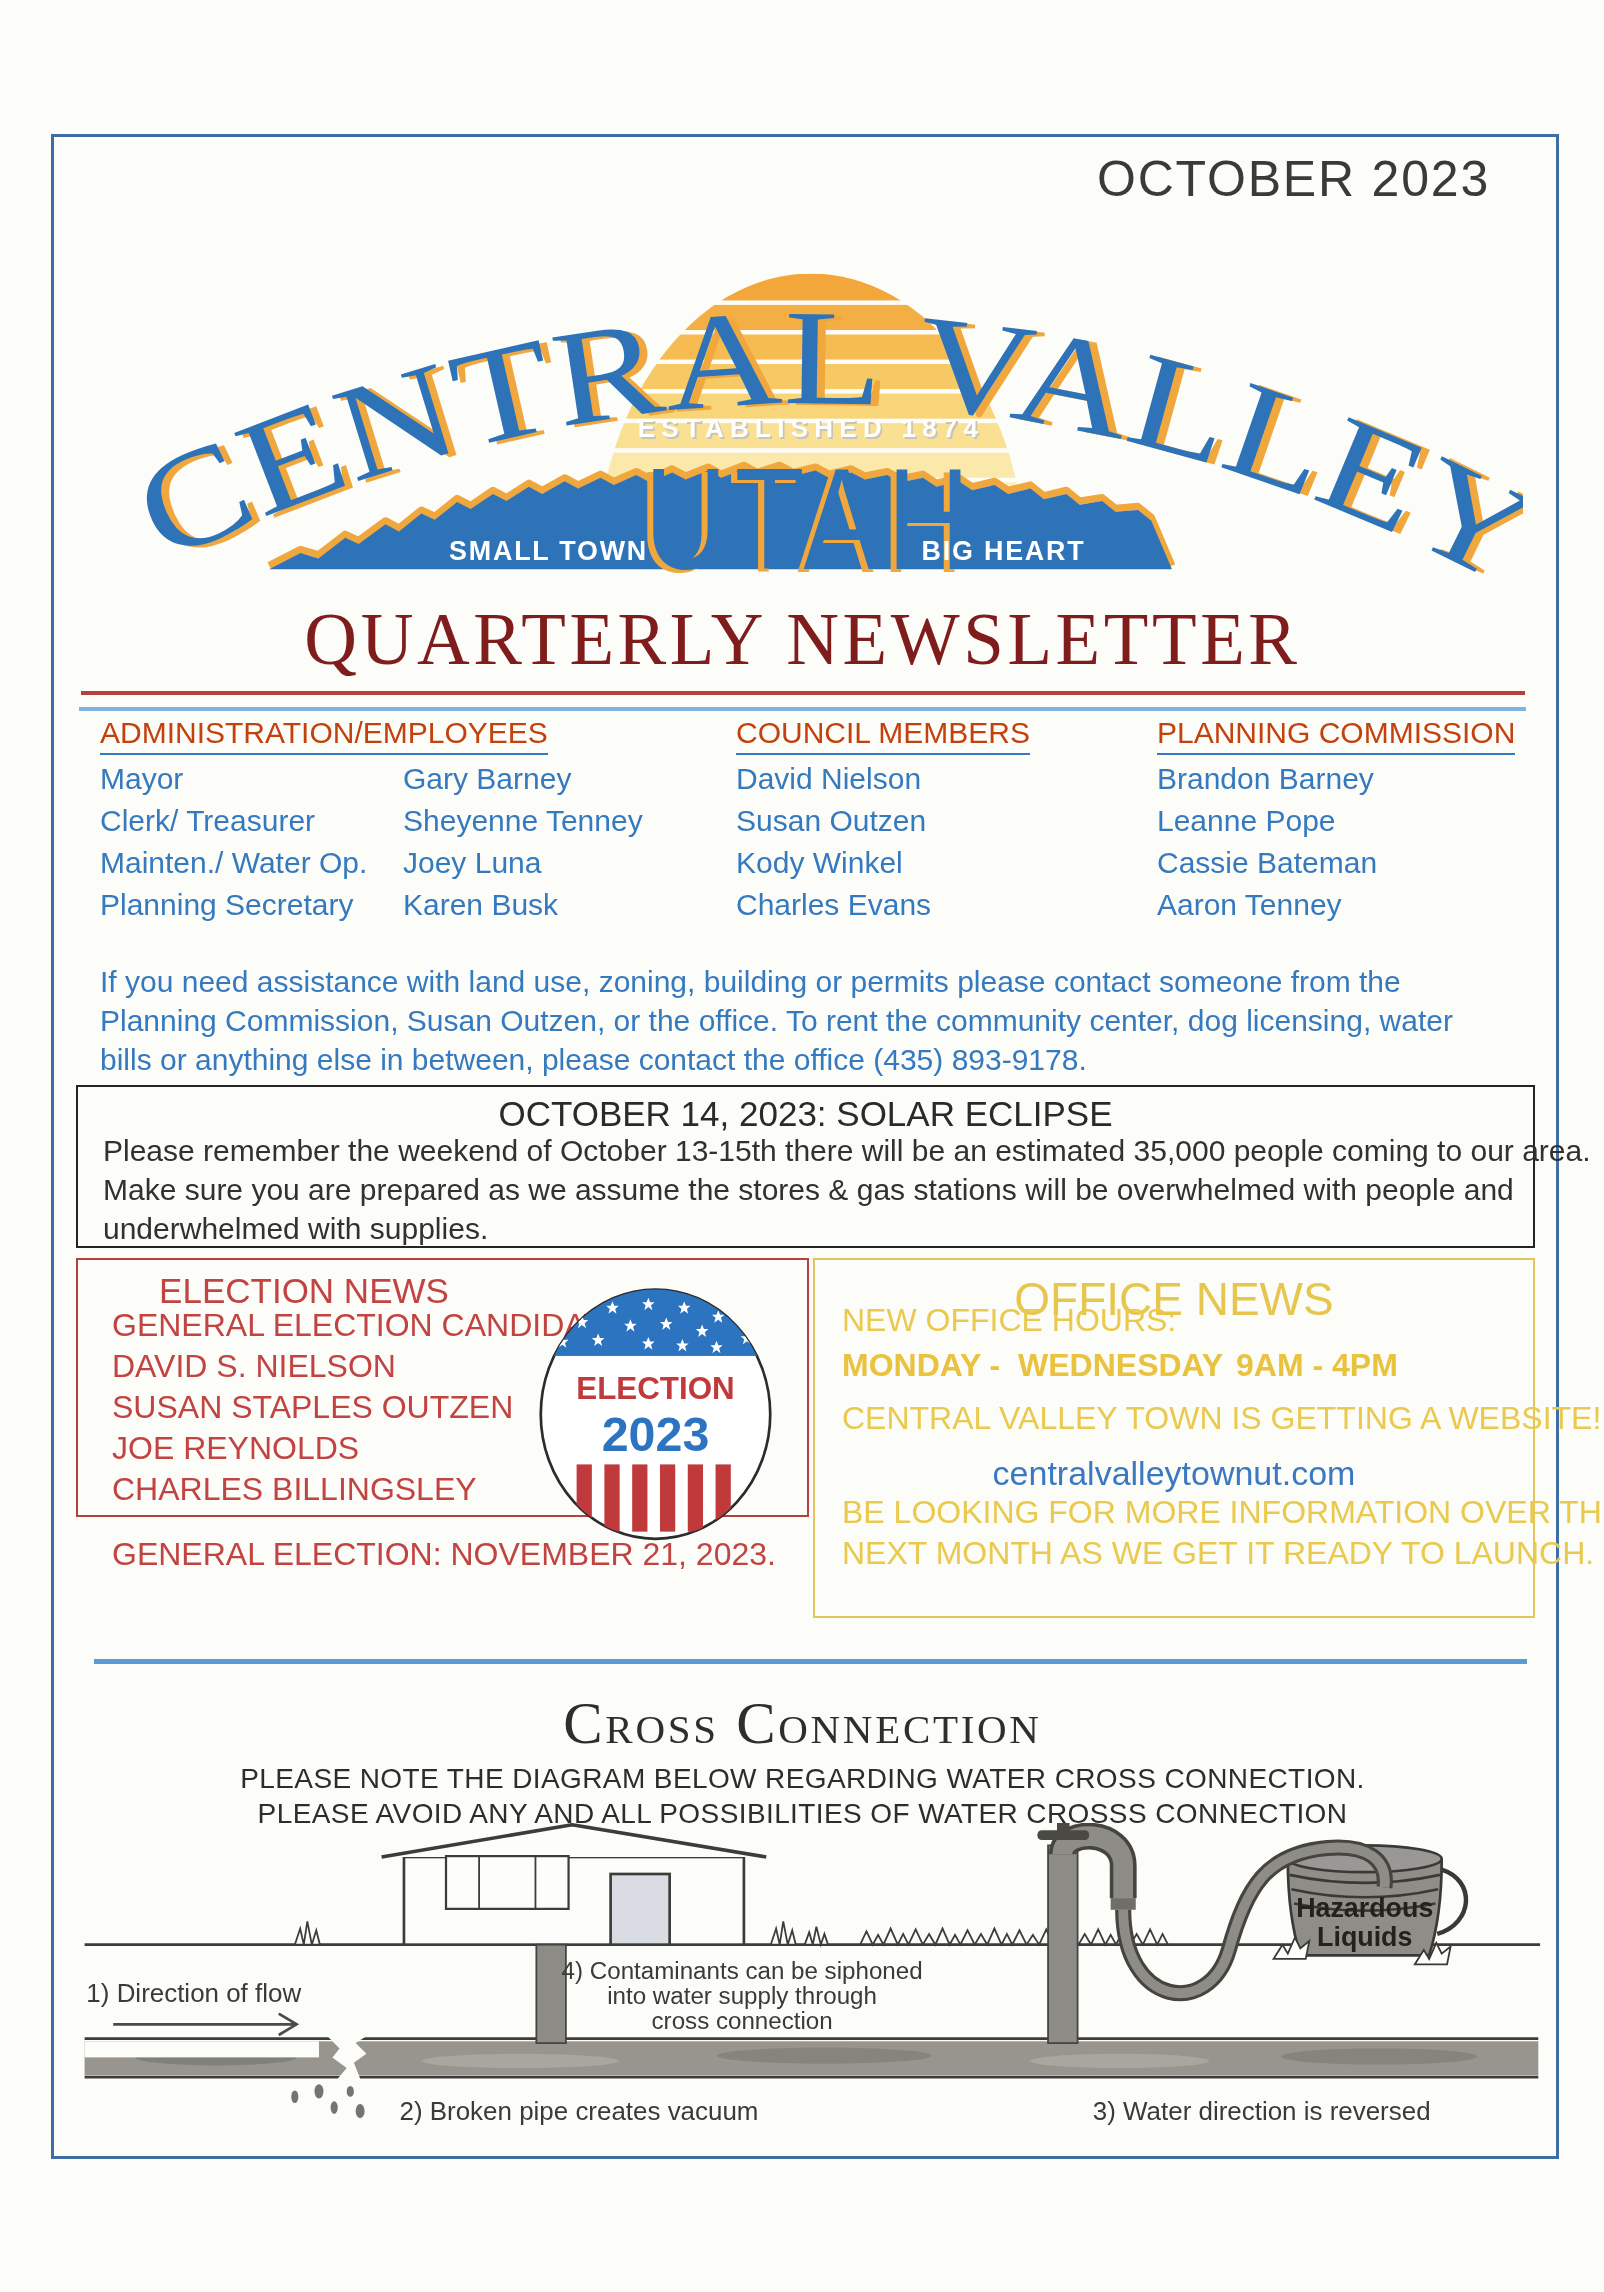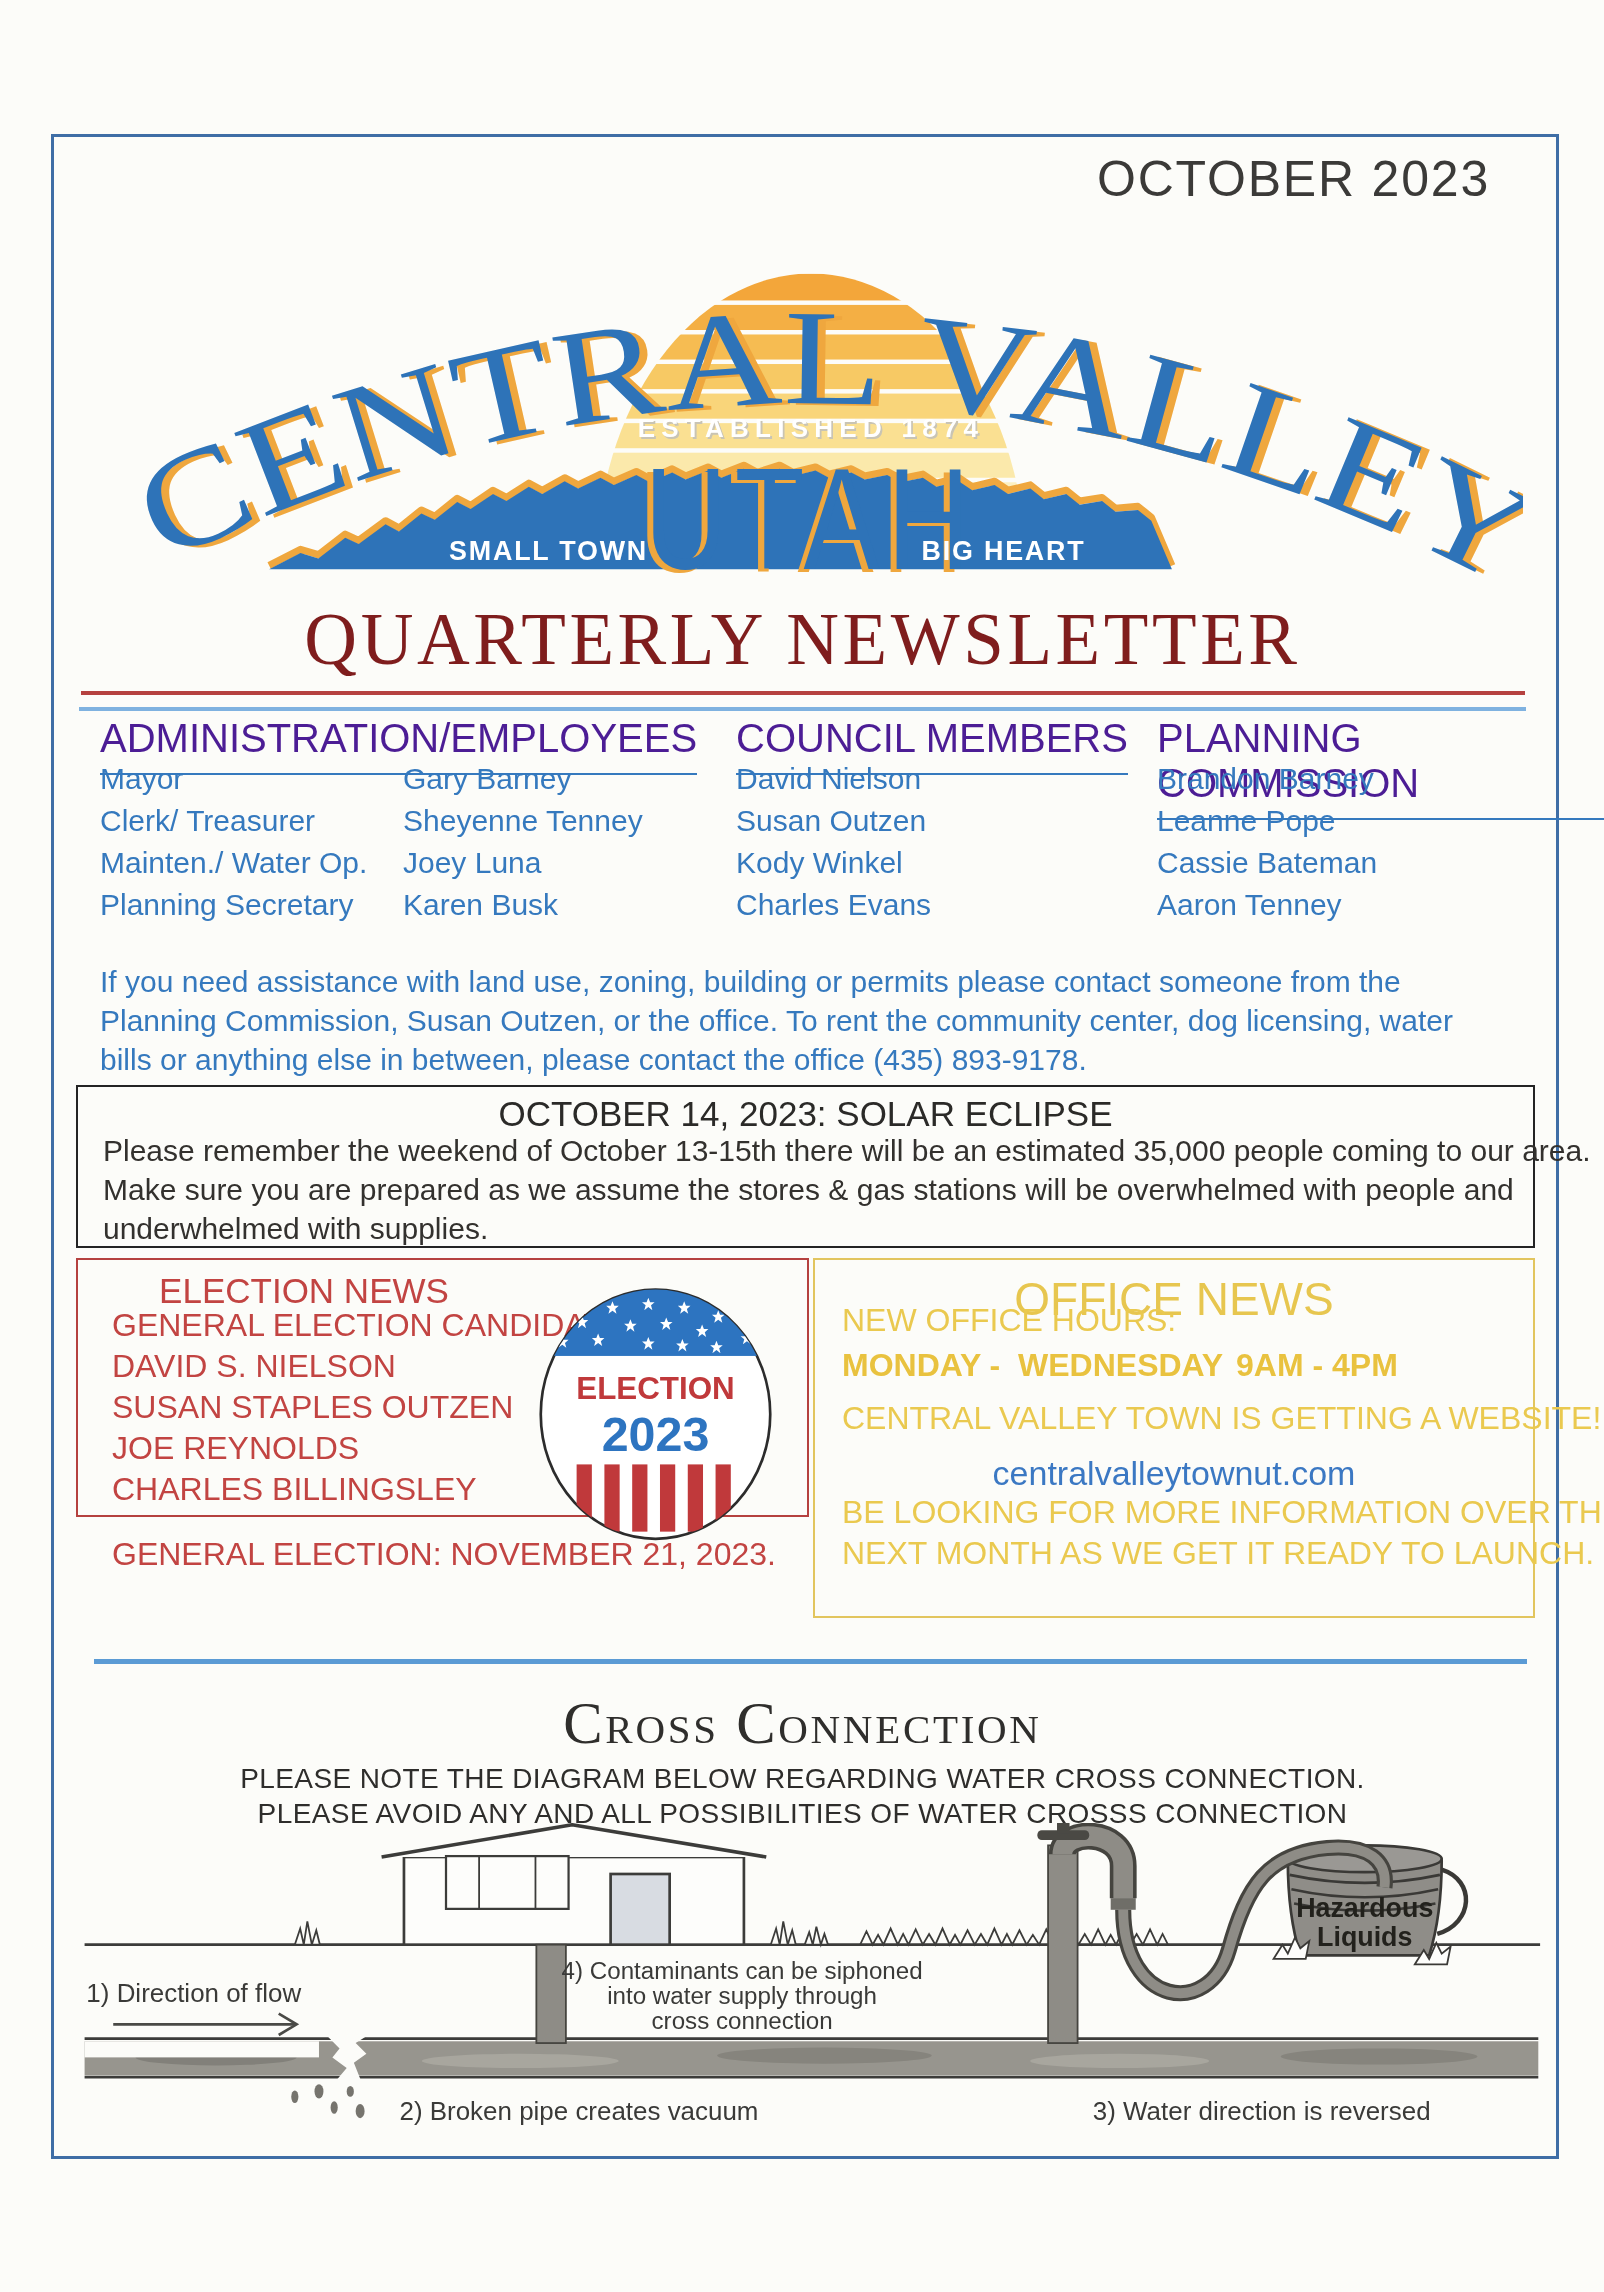--- a/index.html
+++ b/index.html
@@ -5,21 +5,21 @@
   html,body{margin:0;padding:0;background:#e9e9e6;}
   .page{position:relative;width:1605px;height:2293px;background:#fcfcf9;
         font-family:"Liberation Sans",sans-serif;overflow:hidden;margin:0 auto;}
   .abs{position:absolute;}
   .frame{left:51px;top:134px;width:1508px;height:2025px;border:3.6px solid #3f6ea6;box-sizing:border-box;}
   .issue-date{top:150px;right:115px;font-size:50px;color:#3b3a38;letter-spacing:1.8px;}
   .masthead{left:0;top:598px;width:100%;text-align:center;font-family:"Liberation Serif",serif;
             font-size:73px;color:#7f1d1d;letter-spacing:3.6px;}
   .rule-red{left:81px;top:691px;width:1444px;height:3.6px;background:#b5413f;}
   .rule-blue{left:79px;top:707px;width:1447px;height:3.6px;background:#7fb2e0;}
-  .dir-head{font-size:40px;color:#4c1d95;border-bottom:2.7px solid #3579be;padding-bottom:12px;display:inline-block;}
+  .dir-head{font-size:30px;color:#c2410c;border-bottom:2.7px solid #3579be;padding-bottom:3px;display:inline-block;}
   .dir-col{font-size:30px;color:#3579be;line-height:42px;white-space:nowrap;}
   .intro{left:100px;top:962px;width:1361px;font-size:30px;color:#3579be;line-height:39px;}
   .eclipse-box{left:76px;top:1085px;width:1459px;height:163px;border:2.7px solid #242424;box-sizing:border-box;}
   .eclipse-title{left:0;top:7.2px;width:100%;text-align:center;font-size:35px;color:#2b2a28;}
   .eclipse-line{left:25px;font-size:30px;color:#33312e;white-space:nowrap;}
   .election-box{left:76px;top:1258px;width:733px;height:259px;border:2.7px solid #b5413f;box-sizing:border-box;}
   .election-head{left:0;top:10.7px;width:62%;text-align:center;font-size:35px;color:#c24442;}
   .election-list{left:34px;top:45px;font-size:32px;color:#c24442;line-height:41px;white-space:nowrap;}
   .election-footer{left:34px;top:276px;font-size:32px;color:#c24442;white-space:nowrap;}
   .office-box{left:813px;top:1258px;width:722px;height:360px;border:2.7px solid #e2c55e;box-sizing:border-box;}

